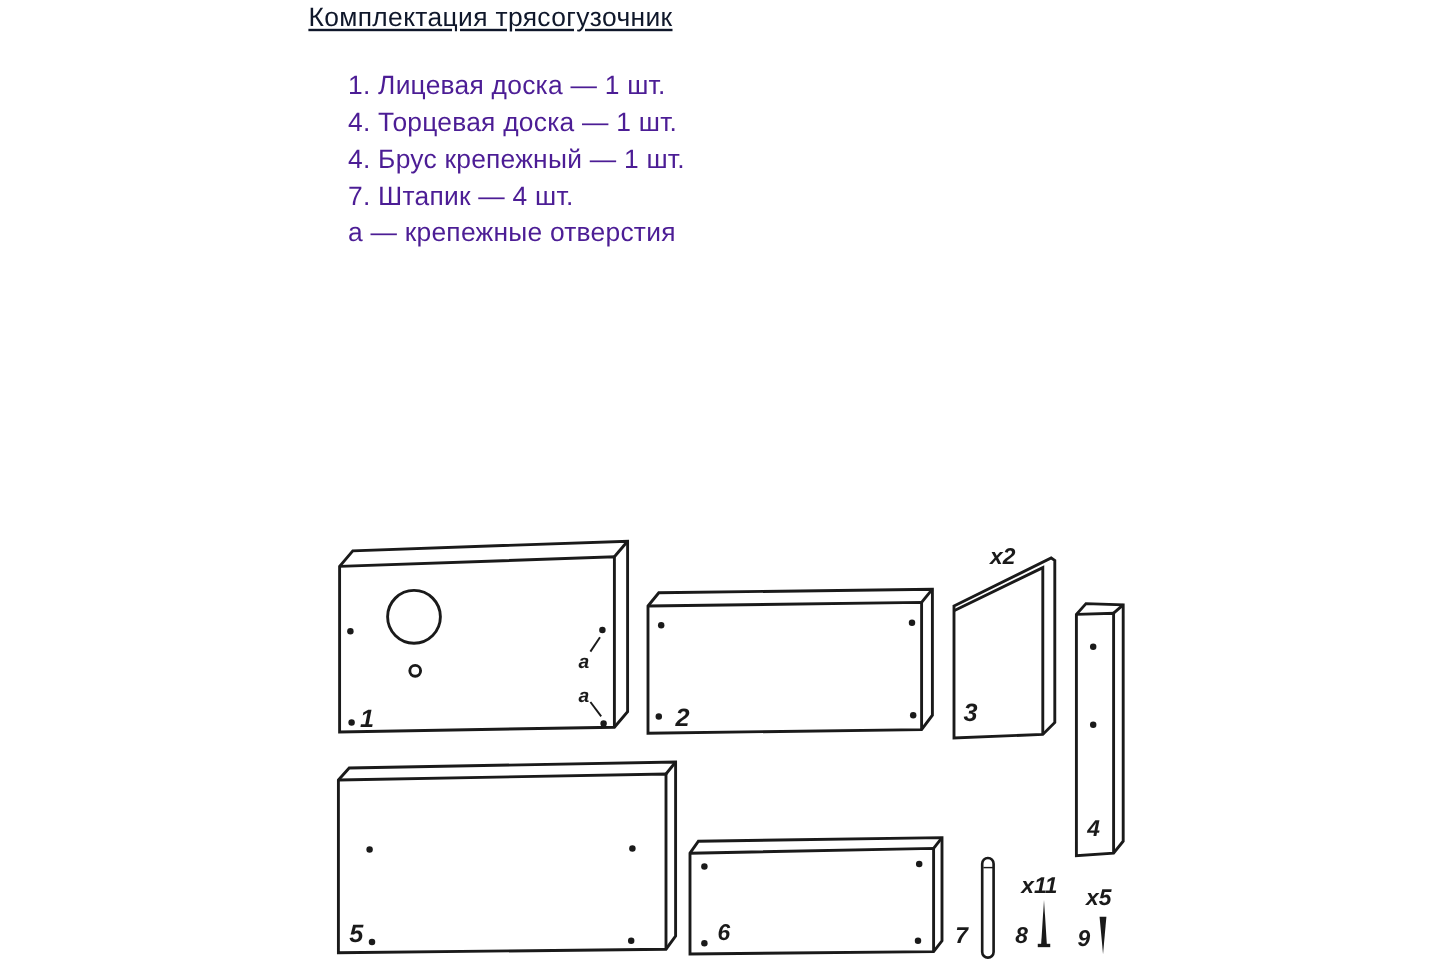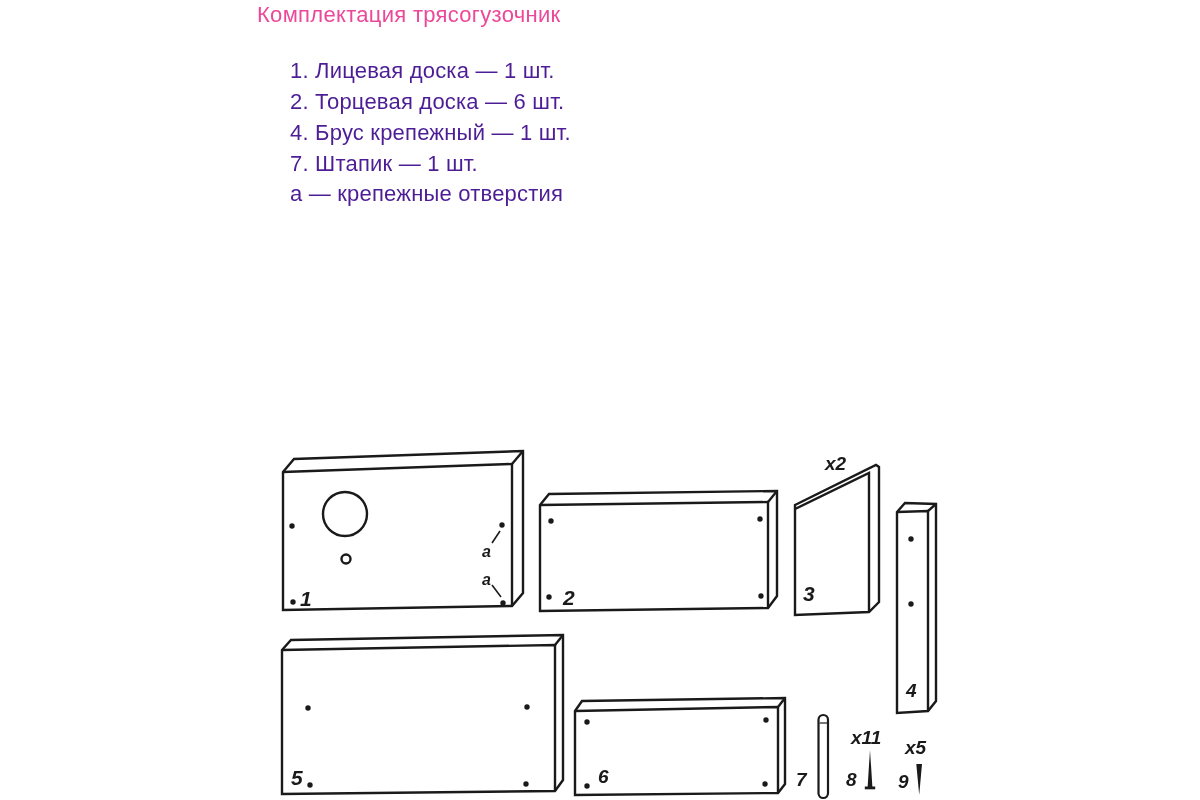--- a/index.html
+++ b/index.html
@@ -2,21 +2,21 @@
 <html><head>
 <meta charset="utf-8">
 <style>
   html,body{margin:0;padding:0;background:#ffffff;}
   .screen{
     position:relative;width:1200px;height:800px;background:#ffffff;
     font-family:"Liberation Sans", sans-serif;color:#333333;overflow:hidden;
   }
   .title{
     position:absolute;left:257px;top:2px;
-    font-size:22px;line-height:26px;color:#ec4899;letter-spacing:0.3px;
+    font-size:22px;line-height:26px;color:#0f172a;letter-spacing:0.3px;text-decoration:underline;
   }
   .parts-list{
     position:absolute;left:290px;top:56px;
     font-size:22px;line-height:30.85px;color:#4c1d95;letter-spacing:0.2px;
   }
   svg{position:absolute;left:0;top:0;}
   .face{fill:#ffffff;stroke:#1a1a1a;stroke-width:2.4;stroke-linejoin:miter;}
   .edge{fill:none;stroke:#1a1a1a;stroke-width:2.4;stroke-linejoin:miter;}
   .thin{fill:none;stroke:#1a1a1a;stroke-width:1.6;}
   .hole{fill:#ffffff;stroke:#1a1a1a;stroke-width:2.4;}
@@ -29,23 +29,23 @@
 </style>
 </head>
 <body>
 
 <div class="screen">
 
   <div class="title">Комплектация трясогузочник</div>
 
   <div class="parts-list">
     <div>1. Лицевая доска — 1 шт.</div>
-    <div>2. Торцевая доска — 6 шт.</div>
+    <div>4. Торцевая доска — 1 шт.</div>
     <div>4. Брус крепежный — 1 шт.</div>
-    <div>7. Штапик — 1 шт.</div>
+    <div>7. Штапик — 4 шт.</div>
     <div>а — крепежные отверстия</div>
   </div>
 
   <svg width="1200" height="800" viewBox="0 0 1200 800">
 
     <g>
       <polygon class="face" points="283,472 294,459 523,451 523,593 512,606 283,610"></polygon>
       <polyline class="edge" points="283,472 512,464 512,606"></polyline>
       <line class="edge" x1="512" y1="464" x2="523" y2="451"></line>
       <circle class="hole" cx="345" cy="514" r="22"></circle>

